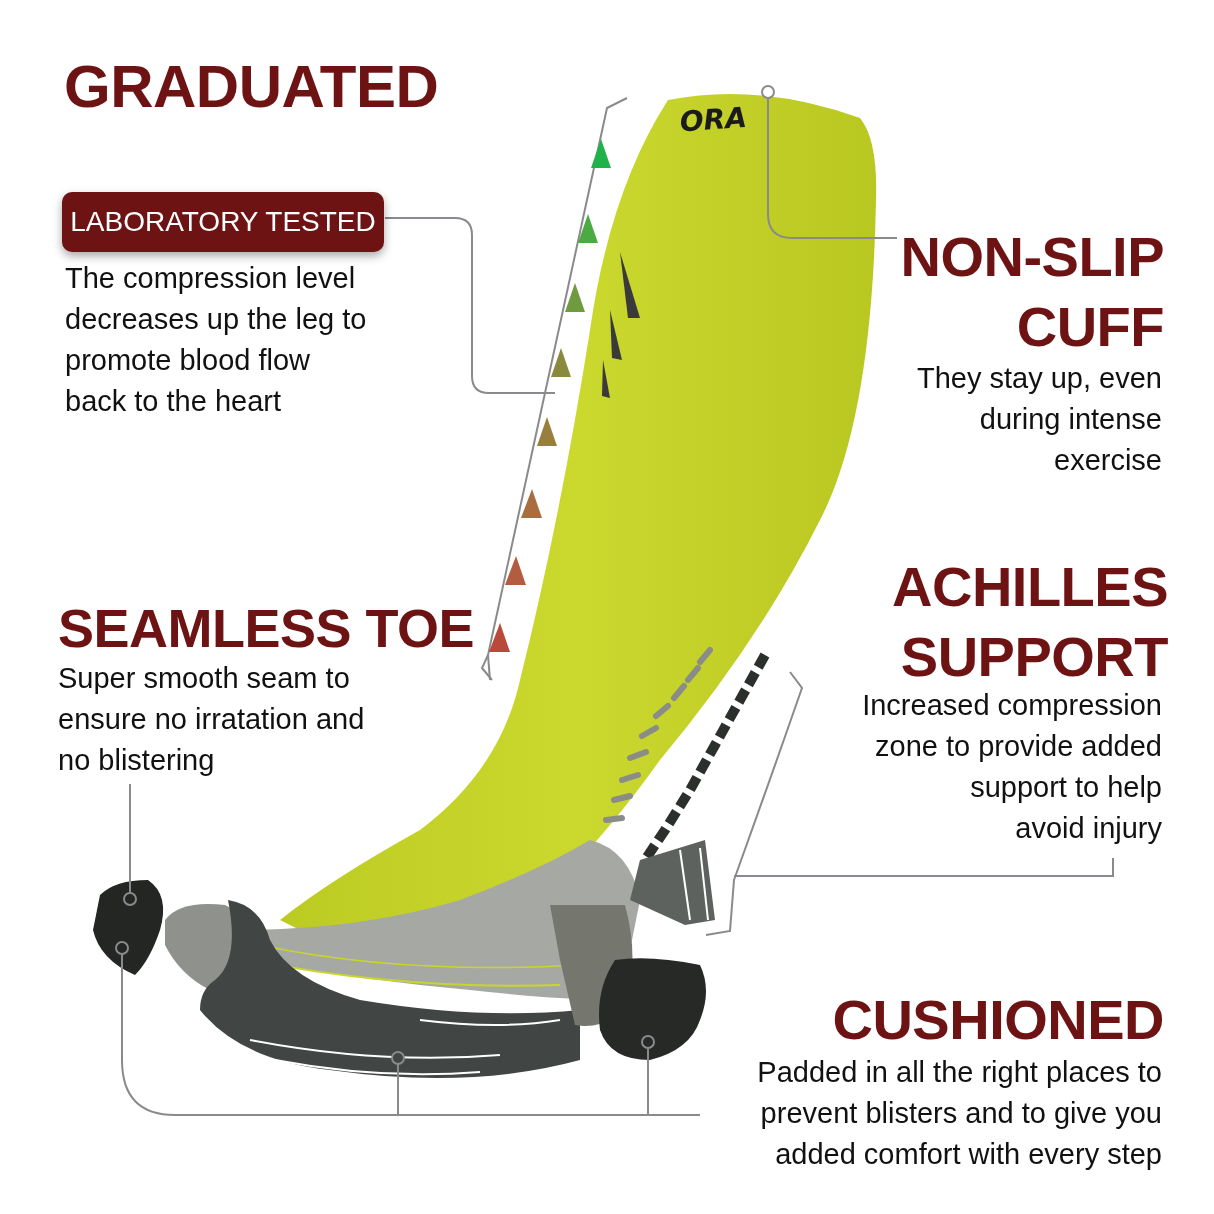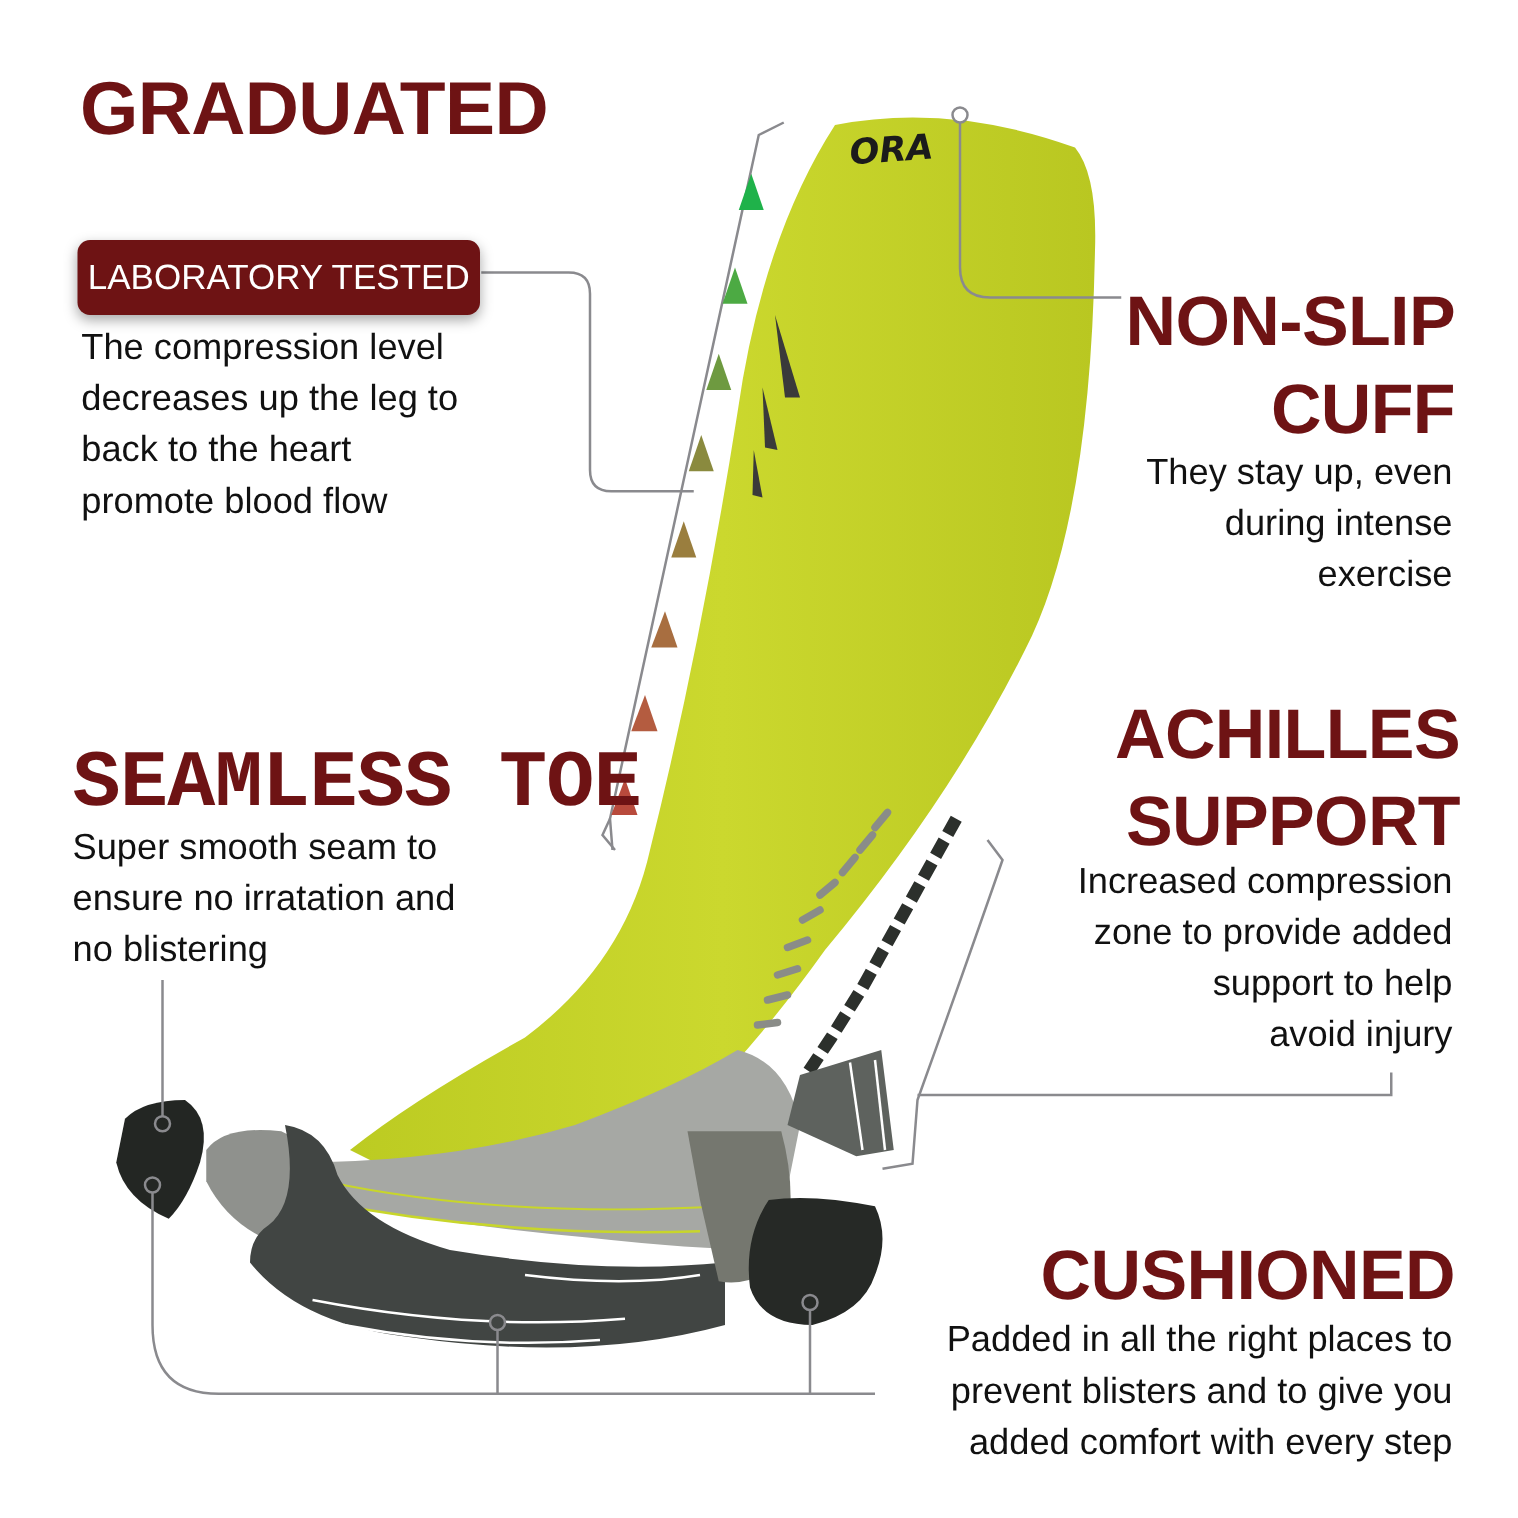--- a/index.html
+++ b/index.html
@@ -118,35 +118,35 @@
 
 <h2 class="heading" style="left:64px; top:55px; font-size:60px; line-height:64px;">
   <span class="line">GRADUATED</span>
 </h2>
 <div class="badge">
   <span>LABORATORY TESTED</span>
 </div>
 <p class="body-text" style="left:65px; top:258px;">
   <span class="line">The compression level</span>
   <span class="line">decreases up the leg to</span>
+  <span class="line">promote blood flow</span>
   <span class="line">back to the heart</span>
-  <span class="line">promote blood flow</span>
 </p>
 
 <h2 class="heading right" style="right:50px; top:222px; font-size:56px; line-height:70px;">
   <span class="line">NON-SLIP</span>
   <span class="line">CUFF</span>
 </h2>
 <p class="body-text right" style="right:52px; top:358px;">
   <span class="line">They stay up, even</span>
   <span class="line">during intense</span>
   <span class="line">exercise</span>
 </p>
 
-<h2 class="heading" style="left:58px; top:598px; font-size:64px; line-height:60px;font-family:Liberation Mono, monospace;">
+<h2 class="heading" style="left:58px; top:598px; font-size:54px; line-height:60px;">
   <span class="line">SEAMLESS TOE</span>
 </h2>
 <p class="body-text" style="left:58px; top:658px;">
   <span class="line">Super smooth seam to</span>
   <span class="line">ensure no irratation and</span>
   <span class="line">no blistering</span>
 </p>
 
 <h2 class="heading right" style="right:46px; top:552px; font-size:56px; line-height:70px;">
   <span class="line">ACHILLES</span>

